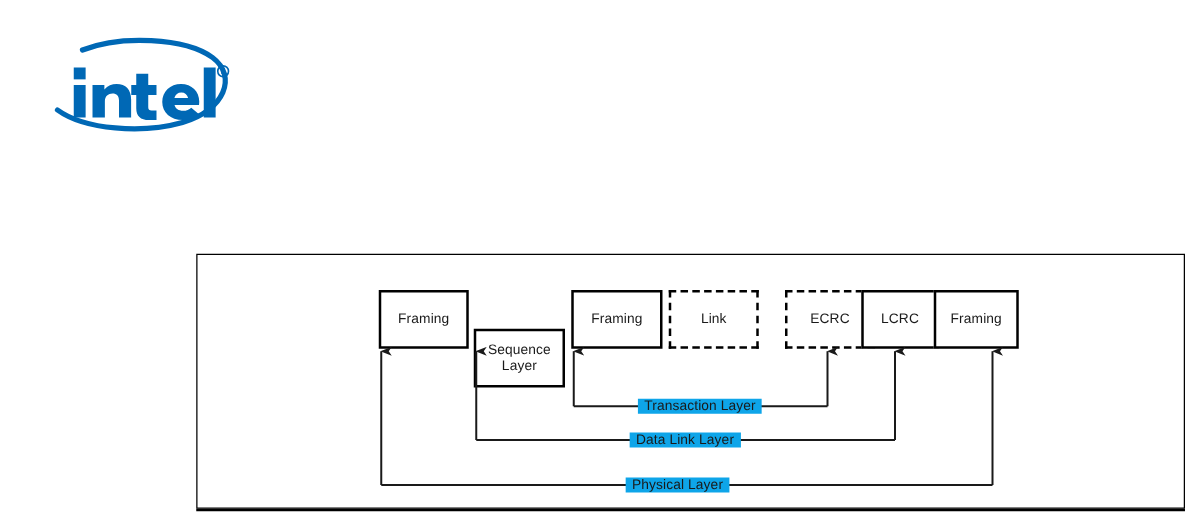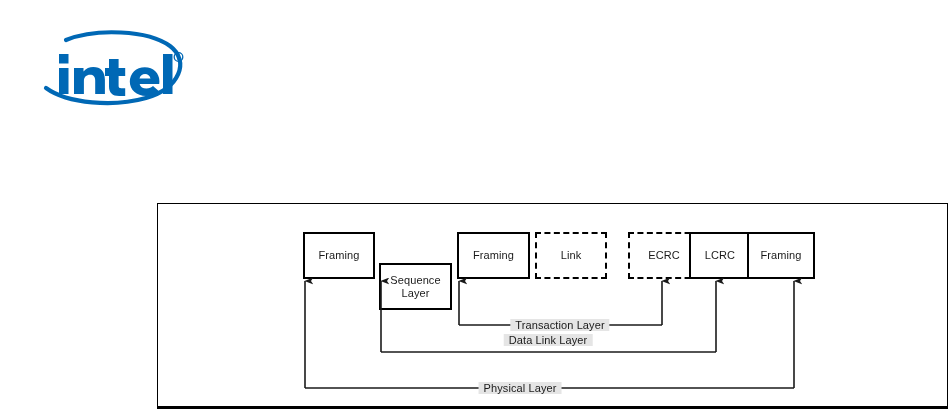--- a/index.html
+++ b/index.html
@@ -71,21 +71,21 @@
     width: 791px;
     height: 204px;
     pointer-events: none;
   }
 
   
   .layer-caption {
     position: absolute;
     font-size: 11px;
     color: #1a1a1a;
-    background: #e5e5e5;
+    background: #0ea5e9;
     padding: 0 5px;
     white-space: nowrap;
     transform: translate(-50%, -50%);
     letter-spacing: 0.1px;
   }
 </style>
 </head>
 <body>
 
 <div id="intel-logo">
@@ -178,15 +178,15 @@
       <path d="M559,149 L559,78" marker-end="url(#up-arrow)"></path>
       <path d="M224,149 L559,149"></path>
       <path d="M148,185 L148,78" marker-end="url(#up-arrow)"></path>
       <path d="M637,185 L637,78" marker-end="url(#up-arrow)"></path>
       <path d="M148,185 L637,185"></path>
     </g>
 </svg>
 
 <div id="layer-captions">
     <div class="layer-caption" style="left: 560px; top: 325px;">Transaction Layer</div>
-    <div class="layer-caption" style="left: 548px; top: 340px;">Data Link Layer</div>
-    <div class="layer-caption" style="left: 520px; top: 388px;">Physical Layer</div>
+    <div class="layer-caption" style="left: 548px; top: 352px;">Data Link Layer</div>
+    <div class="layer-caption" style="left: 542px; top: 388px;">Physical Layer</div>
   </div>
 
 </body></html>

